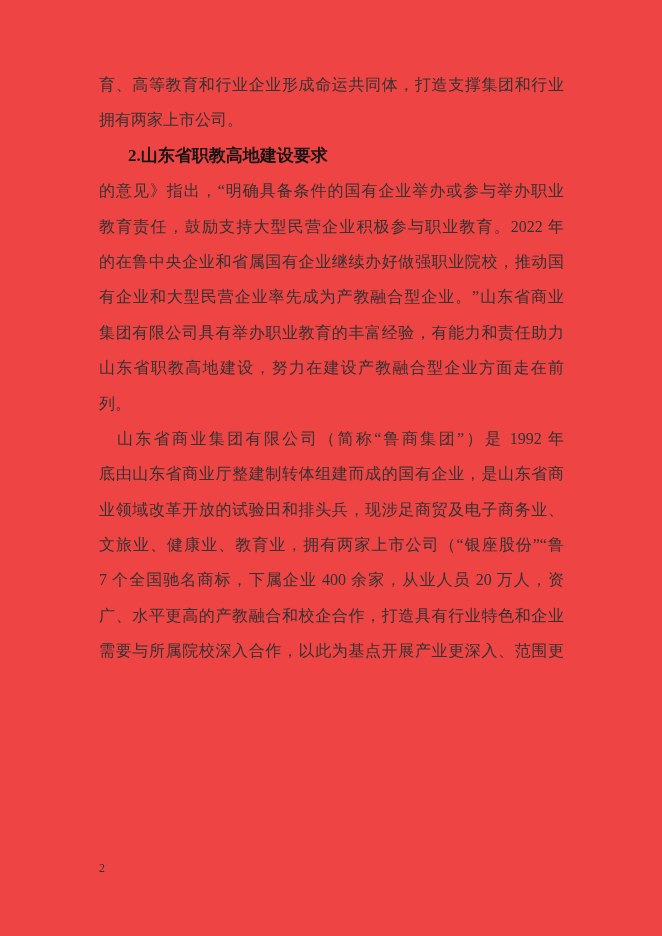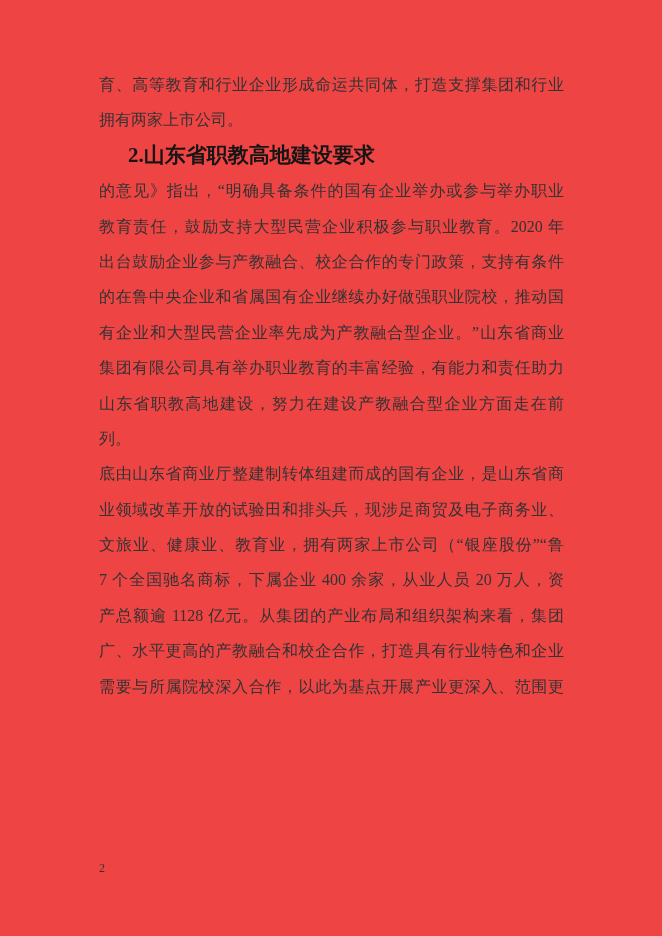--- a/index.html
+++ b/index.html
@@ -31,21 +31,21 @@
   .just {
     text-align: justify;
     text-align-last: justify;
   }
   .indent {
     text-indent: 18px;
   }
   .heading {
     margin: 0;
     padding-left: 29px;
-    font-size: 21px;
+    font-size: 17px;
     font-weight: bold;
     line-height: 35.4px;
     height: 35.4px;
     color: #151515;
     font-family: "Liberation Serif", "DejaVu Serif", serif;
   }
   .pagenum {
     position: absolute;
     left: 99px;
     top: 861px;
@@ -56,29 +56,28 @@
 </style>
 </head>
 <body>
 
 <div class="page">
   <div class="content">
     <div class="line just">育、高等教育和行业企业形成命运共同体，打造支撑集团和行业</div>
     <div class="line">拥有两家上市公司。</div>
     <h2 class="heading">2.山东省职教高地建设要求</h2>
     <div class="line just">的意见》指出，“明确具备条件的国有企业举办或参与举办职业</div>
-    <div class="line just">教育责任，鼓励支持大型民营企业积极参与职业教育。2020 年</div>
-    <div class="line just">出台鼓励企业参与产教融合、校企合作的专门政策，支持有条件</div>
+    <div class="line just">教育责任，鼓励支持大型民营企业积极参与职业教育。2022 年</div>
     <div class="line just">的在鲁中央企业和省属国有企业继续办好做强职业院校，推动国</div>
     <div class="line just">有企业和大型民营企业率先成为产教融合型企业。”山东省商业</div>
     <div class="line just">集团有限公司具有举办职业教育的丰富经验，有能力和责任助力</div>
     <div class="line just">山东省职教高地建设，努力在建设产教融合型企业方面走在前</div>
     <div class="line">列。</div>
+    <div class="line just indent">山东省商业集团有限公司（简称“鲁商集团”）是 1992 年</div>
     <div class="line just">底由山东省商业厅整建制转体组建而成的国有企业，是山东省商</div>
     <div class="line just">业领域改革开放的试验田和排头兵，现涉足商贸及电子商务业、</div>
     <div class="line just">文旅业、健康业、教育业，拥有两家上市公司（“银座股份”“鲁</div>
     <div class="line just">7 个全国驰名商标，下属企业 400 余家，从业人员 20 万人，资</div>
-    <div class="line just">产总额逾 1128 亿元。从集团的产业布局和组织架构来看，集团</div>
     <div class="line just">广、水平更高的产教融合和校企合作，打造具有行业特色和企业</div>
     <div class="line just">需要与所属院校深入合作，以此为基点开展产业更深入、范围更</div>
   </div>
   <div class="pagenum">2</div>
 </div>
 
 </body></html>

